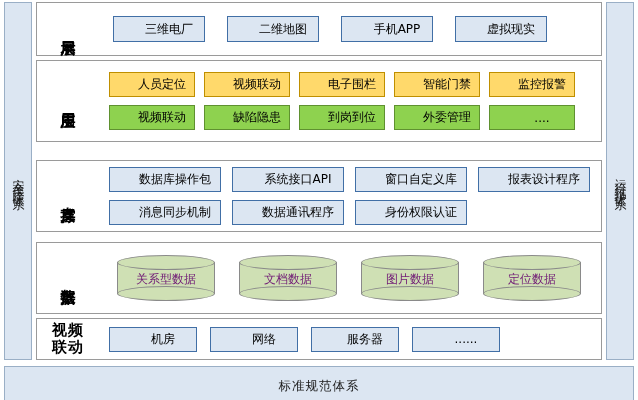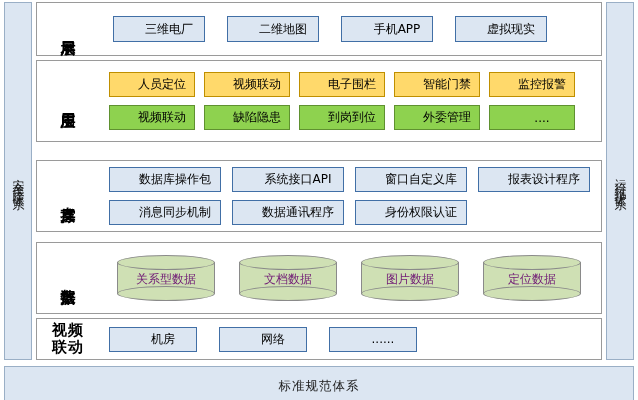--- a/index.html
+++ b/index.html
@@ -201,21 +201,21 @@
     position: relative;
     z-index: 3;
     font-size: 12px;
     color: #701a75;
     white-space: nowrap;
     margin-top: 3px;
   }
 
   
   #layer-infra { top: 318px; height: 42px; }
-  #layer-infra .row { gap: 22px; padding-left: 10px; }
+  #layer-infra .row { gap: 13px; padding-left: 10px; }
   #layer-infra .node { width: 88px; height: 25px; }
 </style>
 </head>
 <body>
 
 <div id="arch">
 
   <div class="rail rail-left">
     <span class="rail-text">安全保障体系</span>
   </div>
@@ -314,20 +314,21 @@
   </div>
 
   <div class="layer" id="layer-infra">
     <div class="layer-label">
       <span class="lbl-grid">视频联动</span>
     </div>
     <div class="layer-body">
       <div class="row">
         <div class="node node-blue">机房</div>
         <div class="node node-blue">网络</div>
+        <div class="node node-blue">服务器</div>
         <div class="node node-blue">......</div>
       </div>
     </div>
   </div>
 
   <div class="bottom-bar">
     <span>标准规范体系</span>
   </div>
 
 </div>

